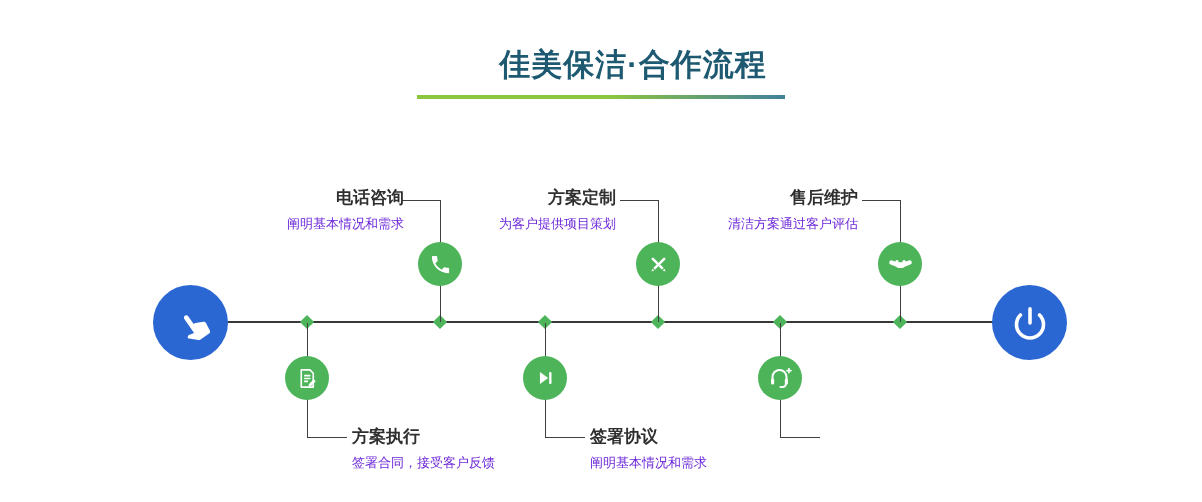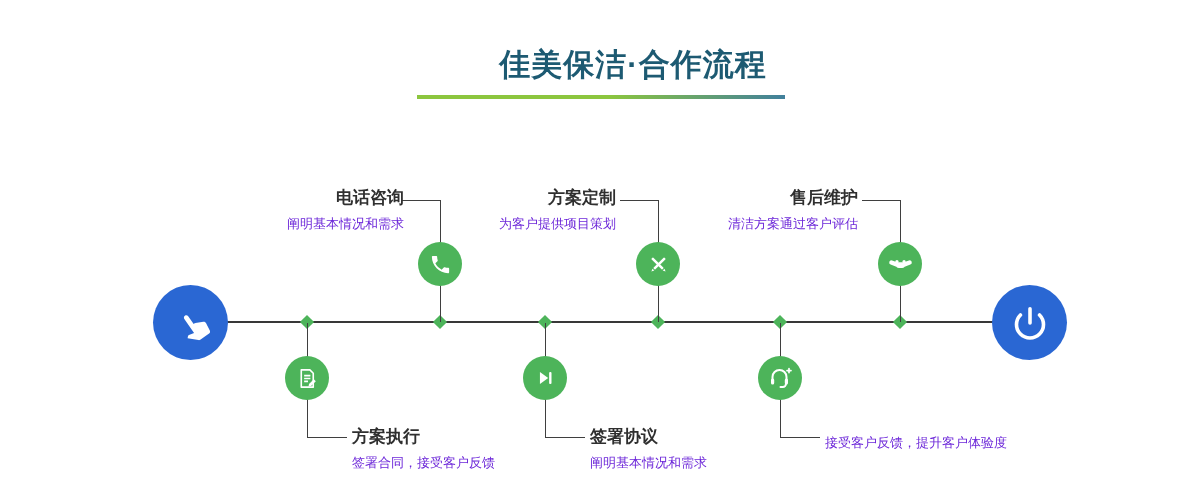--- a/index.html
+++ b/index.html
@@ -194,16 +194,15 @@
 
   <div class="label bottom l4">
     <div class="step-title">方案执行</div>
     <div class="step-desc">签署合同，接受客户反馈</div>
   </div>
   <div class="label bottom l5">
     <div class="step-title">签署协议</div>
     <div class="step-desc">阐明基本情况和需求</div>
   </div>
   <div class="label bottom l6">
-    <div class="step-desc">接受客户反馈，提升客户体验度</div>
   </div>
 
 </div>
 
 </body></html>

